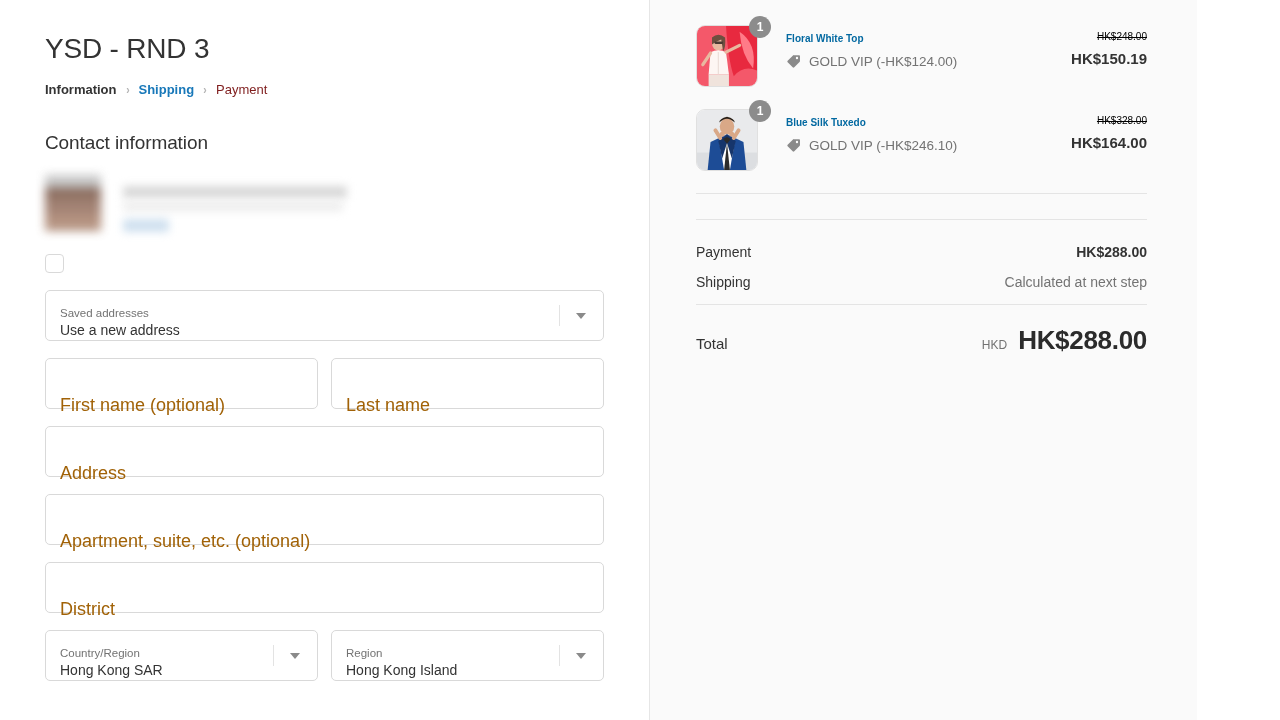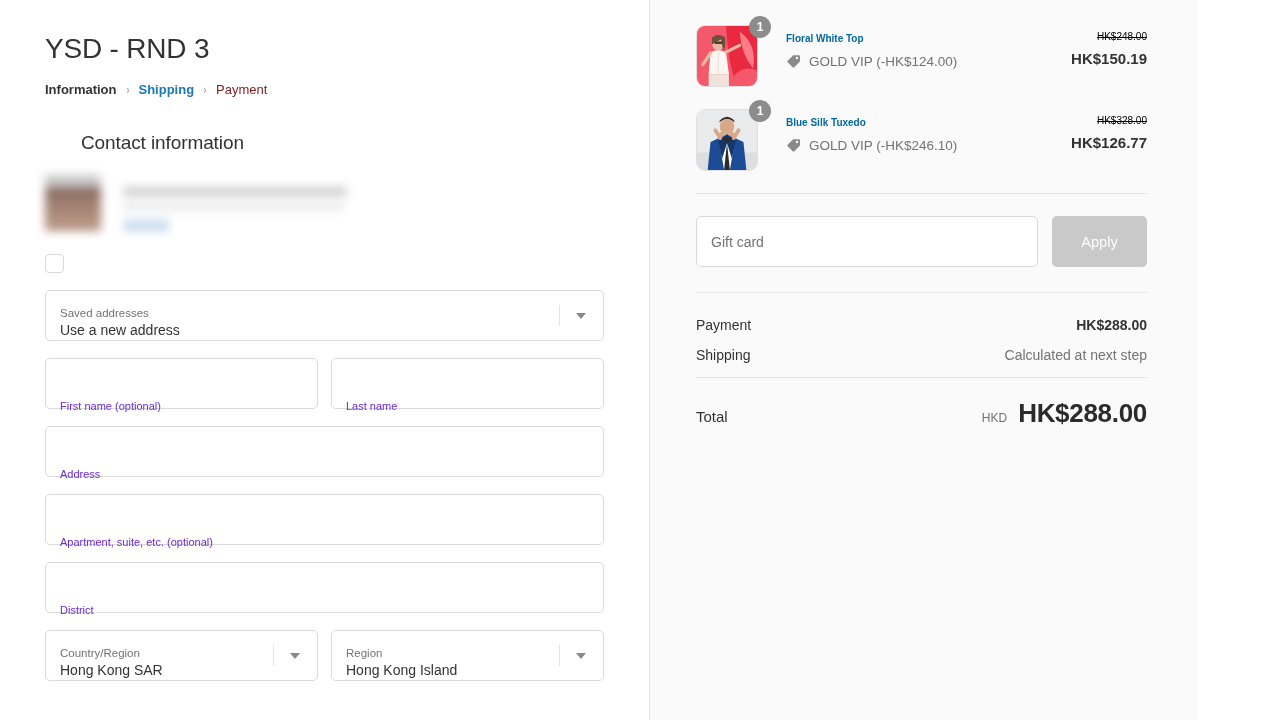--- a/index.html
+++ b/index.html
@@ -51,21 +51,20 @@
     display: inline-block;
     transform: scaleX(0.85);
   }
 
   .section-title {
     font-size: 19px;
     font-weight: 400;
     color: #333333;
     margin-top: 35px;
     letter-spacing: -0.1px;
-    margin-left: 36px;
   }
 
   
   .redacted-block {
     position: relative;
     margin-top: 18px;
     height: 62px;
     width: 320px;
   }
   .blur-avatar {
@@ -115,22 +114,22 @@
     border: 1px solid #d9d9d9;
     border-radius: 5px;
     background: #fff;
     height: 51px;
     margin-top: 17px;
     display: flex;
     align-items: center;
     padding: 0 14px;
   }
   .field .ph {
-    font-size: 11px;
-    color: #6d28d9;
+    font-size: 18px;
+    color: #a16207;
     margin-top: 44px;
   }
   .field.select {
     flex-direction: column;
     align-items: flex-start;
     justify-content: center;
     padding-top: 15px;
   }
   .field.select .floating {
     font-size: 11.5px;
@@ -445,32 +444,26 @@
         <div class="item-discount">
           <svg class="tag-icon" width="15" height="15" viewBox="0 0 16 16" aria-hidden="true">
             <path d="M8.6 1.2 H14 a.9.9 0 0 1 .9.9 v5.4 a1.6 1.6 0 0 1-.47 1.13 l-5.6 5.6 a1.2 1.2 0 0 1-1.7 0 L1.77 8.87 a1.2 1.2 0 0 1 0-1.7 l5.7-5.7 A1.6 1.6 0 0 1 8.6 1.2 Z" fill="#8a8a8a"></path>
             <circle cx="11.7" cy="4.3" r="1.25" fill="#fafafa"></circle>
           </svg>
           <span>GOLD VIP (-HK$246.10)</span>
         </div>
       </div>
       <div class="item-prices">
         <div class="price-compare">HK$328.00</div>
-        <div class="price-final">HK$126.77</div>
+        <div class="price-final">HK$164.00</div>
       </div>
     </div>
 
     <div class="divider"></div>
 
-    <div class="giftcard-row">
-      <div class="giftcard-input">
-        <span>Gift card</span>
-      </div>
-      <button class="apply-btn">Apply</button>
-    </div>
 
     <div class="divider" style="margin-top:25px;"></div>
 
     <div class="totals">
       <div class="total-row">
         <span class="total-label">Payment</span>
         <span class="total-value">HK$288.00</span>
       </div>
       <div class="total-row">
         <span class="total-label">Shipping</span>

